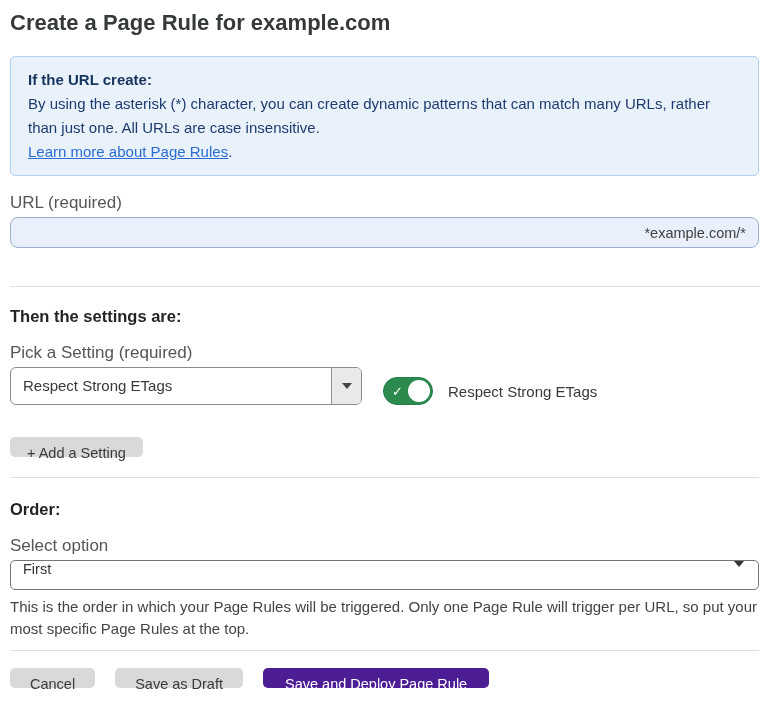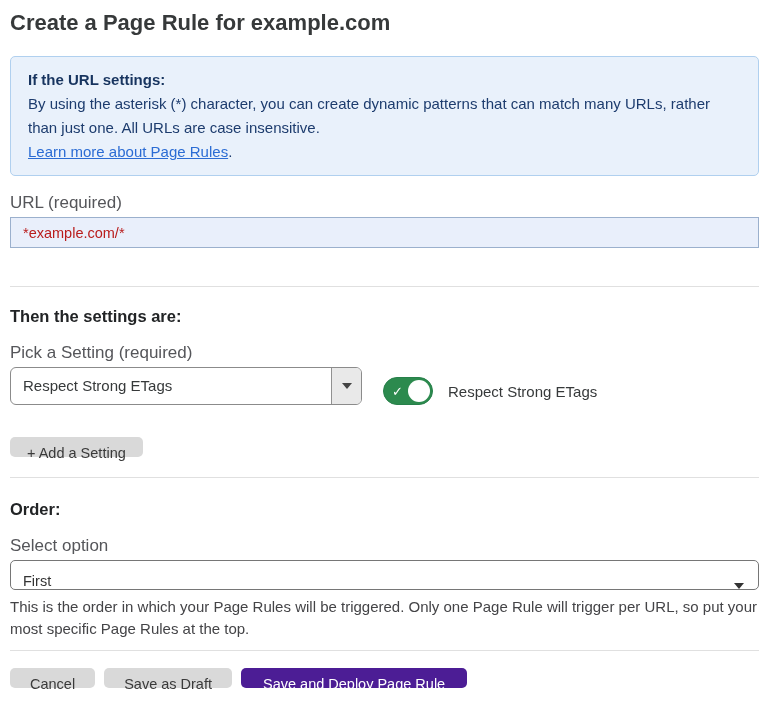--- a/index.html
+++ b/index.html
@@ -47,26 +47,27 @@
     color: #55565a;
   }
 
   .url-input {
     display: block;
     margin-top: 6px;
     width: 749px;
     height: 31px;
     background: #e9effb;
     border: 1px solid #9bb0cd;
-    border-radius: 0;
+    border-radius: 8px;
     padding: 0 12px;
     font-size: 14.5px;
-    color: #b91c1c;
+    color: #404040;
     font-family: inherit;
     outline: none;
+    text-align: right;
   }
 
   hr.divider {
     border: none;
     border-top: 1px solid #e0e0e0;
     height: 0;
   }
   hr.divider.d1 { margin-top: 38px; }
   hr.divider.d2 { margin-top: 15px; }
   hr.divider.d3 { margin-top: 11px; }
@@ -176,21 +177,21 @@
   .btn.add-setting { margin-top: 32px; padding: 0 17px; }
 
   .order-select {
     margin-top: 6px;
     width: 749px;
     height: 30px;
     border: 1px solid #767676;
     border-radius: 5px;
     background: #ffffff;
     display: flex;
-    align-items: flex-end;
+    align-items: flex-start;
     justify-content: space-between;
     padding: 0 14px 0 12px;
     font-size: 14.5px;
     color: #333;
     cursor: pointer;
   }
   .order-select .triangle-down {
     border-top-color: #333;
   }
 
@@ -198,32 +199,32 @@
     margin-top: 6px;
     font-size: 15px;
     line-height: 21.5px;
     color: #444447;
     max-width: 749px;
   }
 
   .footer {
     margin-top: 17px;
     display: flex;
-    gap: 9px;
+    gap: 20px;
   }
 </style>
 </head>
 <body>
 
 <div class="page">
 
   <h1 class="page-title">Create a Page Rule for example.com</h1>
 
   <div class="info-box">
-    <div class="info-heading">If the URL settings:</div>
+    <div class="info-heading">If the URL create:</div>
     <div class="info-body">By using the asterisk (*) character, you can create dynamic patterns that can match many URLs, rather than just one. All URLs are case insensitive.</div>
     <div class="info-link-row"><a href="#">Learn more about Page Rules</a><span class="period">.</span></div>
   </div>
 
   <label class="field-label">URL (required)</label>
   <input class="url-input" type="text" value="*example.com/*" style="">
 
   <hr class="divider d1">
 
   <h2 class="section-heading">Then the settings are:</h2>

